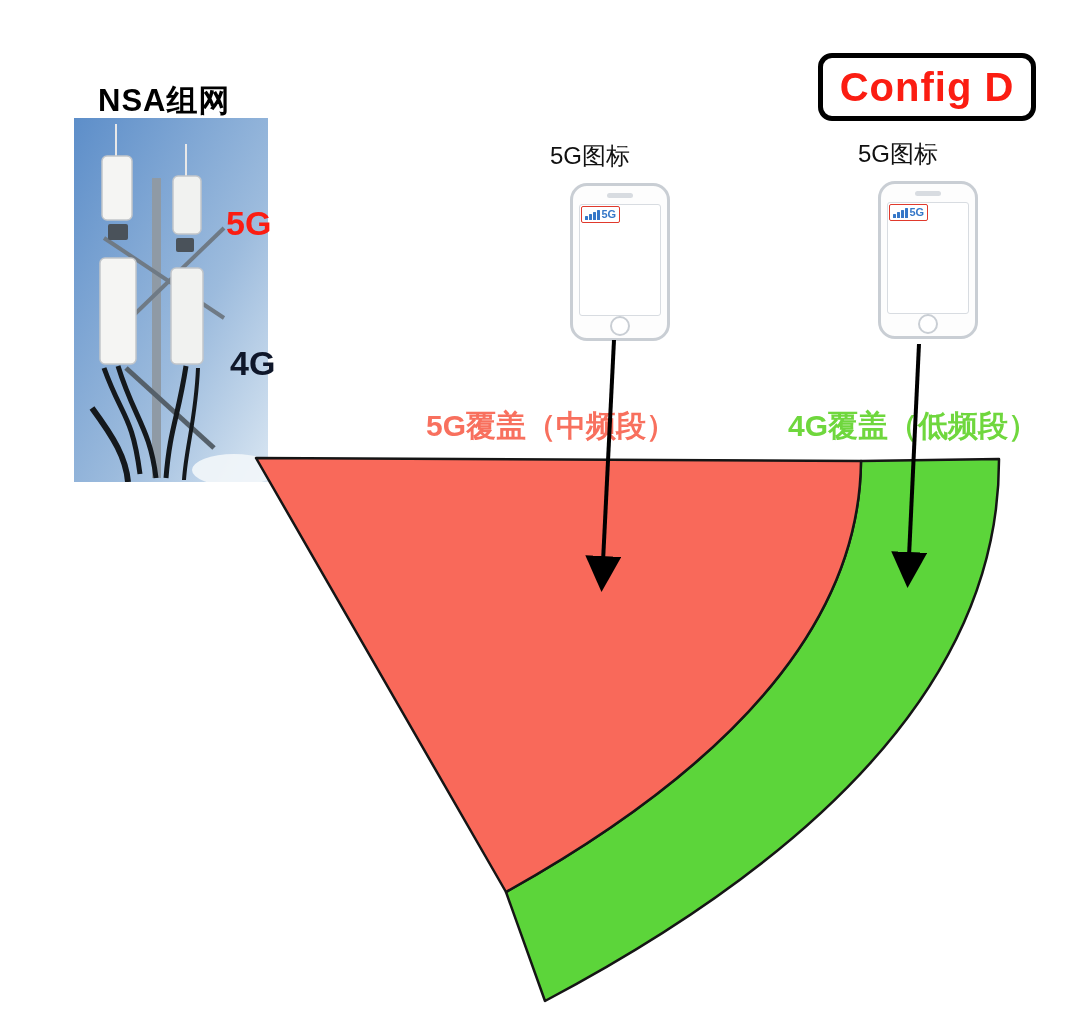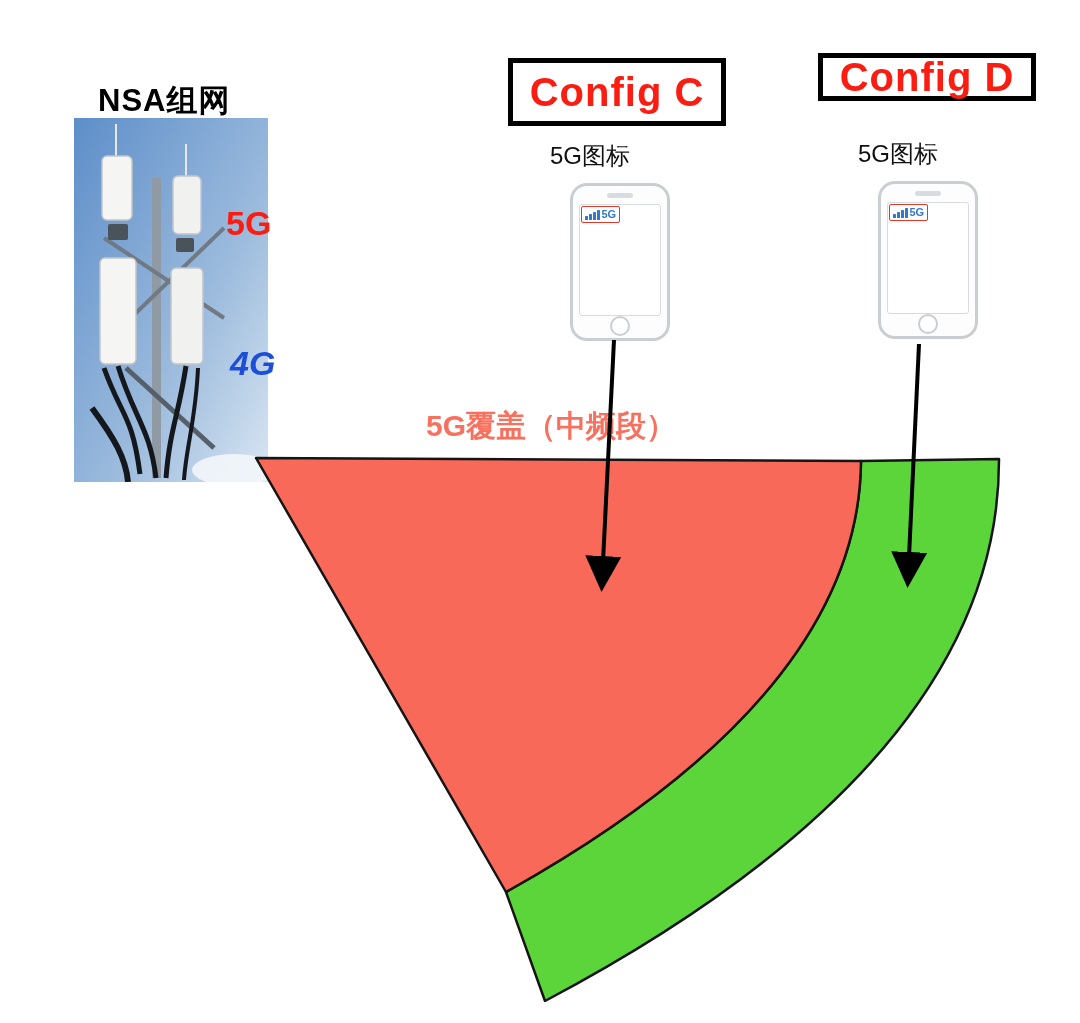--- a/index.html
+++ b/index.html
@@ -13,21 +13,21 @@
   .tower-label { font-weight:bold; font-size:34px; line-height:1; }
   .tower-5g { left:226px; top:206px; }
   .tower-4g { left:230px; top:346px; }
 
   .config-box {
     border:5px solid #000; background:#fff;
     display:flex; align-items:center; justify-content:center;
     font-size:40px; font-weight:bold; letter-spacing:1px;
   }
   .config-c { left:508px; top:58px; width:218px; height:68px; }
-  .config-d { left:818px; top:53px; width:218px; height:48px; }
+  .config-d { left:818px; top:53px; width:218px; height:68px;border-radius:14px; }
 
   .phone-caption { width:140px; text-align:left; font-size:24px; color:#111; }
   .caption-c { left:550px; top:140px; }
   .caption-d { left:858px; top:138px; }
 
   .phone {
     width:100px; height:158px; background:#fdfdfd;
     border:3px solid #c9ced4; border-radius:17px;
   }
   .phone-c { left:570px; top:183px; }
@@ -102,25 +102,22 @@
       <path d="M44,248 C60,300 76,310 82,360" stroke="#14181c" stroke-width="5" fill="none"></path>
       <path d="M112,248 C104,300 96,310 92,360" stroke="#14181c" stroke-width="5" fill="none"></path>
       <path d="M124,250 C122,300 112,330 110,362" stroke="#14181c" stroke-width="4" fill="none"></path>
       <path d="M18,290 C40,320 52,340 54,364" stroke="#14181c" stroke-width="6" fill="none"></path>
 
       <ellipse cx="160" cy="352" rx="42" ry="16" fill="#f2f6fa" opacity="0.9"></ellipse>
     </svg>
   </div>
 
   <div class="abs tower-label tower-5g" style="color: rgb(251, 29, 18);">5G</div>
-  <div class="abs tower-label tower-4g" style="color: #1d4ed8; font-style: italic;">4G</div>
+  <div class="abs tower-label tower-4g" style="color: #0f172a;">4G</div>
 
-  <div class="abs config-box config-c">
-    <span style="color: rgb(251, 29, 18);">Config C</span>
-  </div>
 
   <div class="abs config-box config-d">
     <span style="color: rgb(251, 29, 18);">Config D</span>
   </div>
 
   <div class="abs phone-caption caption-c">5G图标</div>
   <div class="abs phone-caption caption-d">5G图标</div>
 
   <div class="abs phone phone-c">
     <div class="speaker"></div>
@@ -148,20 +145,21 @@
             <i></i>
             <i></i>
           </span>
         <span class="sig-label">5G</span>
       </div>
     </div>
     <div class="home-btn"></div>
   </div>
 
   <div class="abs coverage-label coverage-c" style="color: rgb(248, 112, 94);">5G覆盖（中频段）</div>
+  <div class="abs coverage-label coverage-d" style="color: rgb(111, 215, 61);">4G覆盖（低频段）</div>
 
   <svg class="abs overlay-svg" viewBox="0 0 1080 1023" width="1080" height="1023">
     <defs>
       <marker id="ah" markerWidth="9" markerHeight="9" refX="6.5" refY="4.5" orient="auto">
         <path d="M0,0 L9,4.5 L0,9 Z" fill="#000"></path>
       </marker>
     </defs>
 
     <path d="M 861,461 L 999,459 Q 1000,760 545,1001 L 506,892 Q 859,695 861,461 Z" stroke="#151515" stroke-width="2.5" stroke-linejoin="round" fill="#5cd53a"></path>
 

